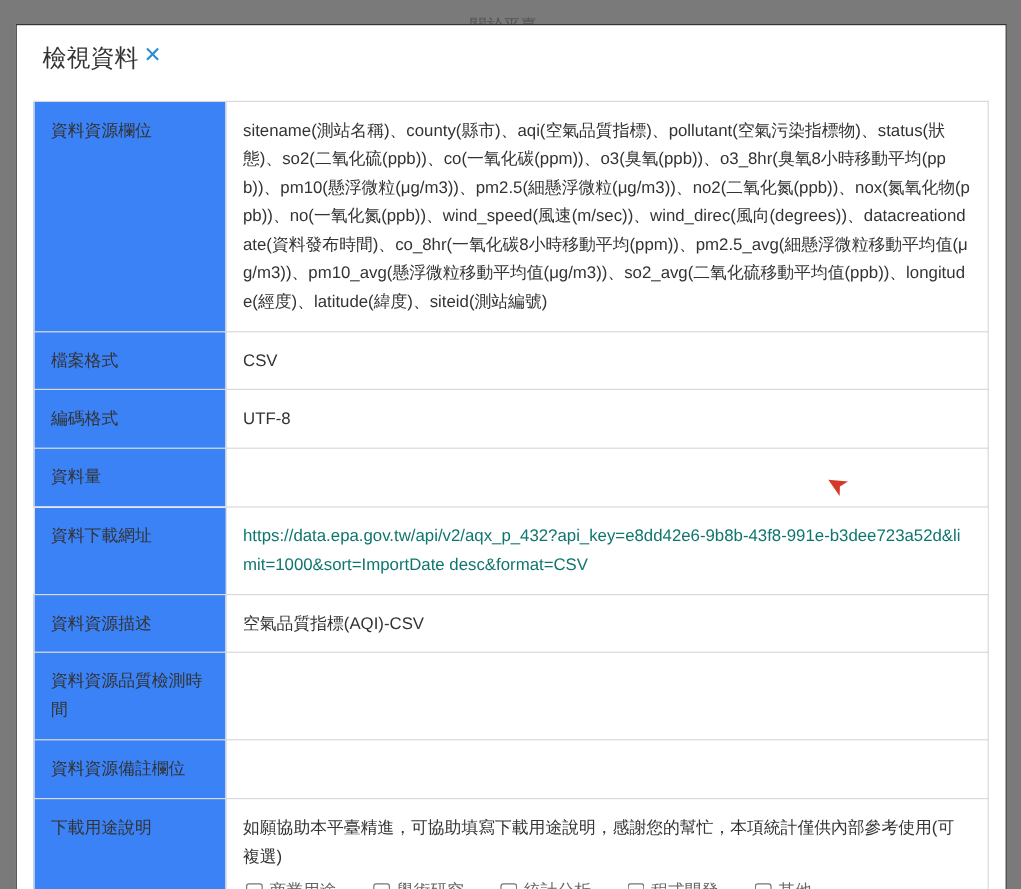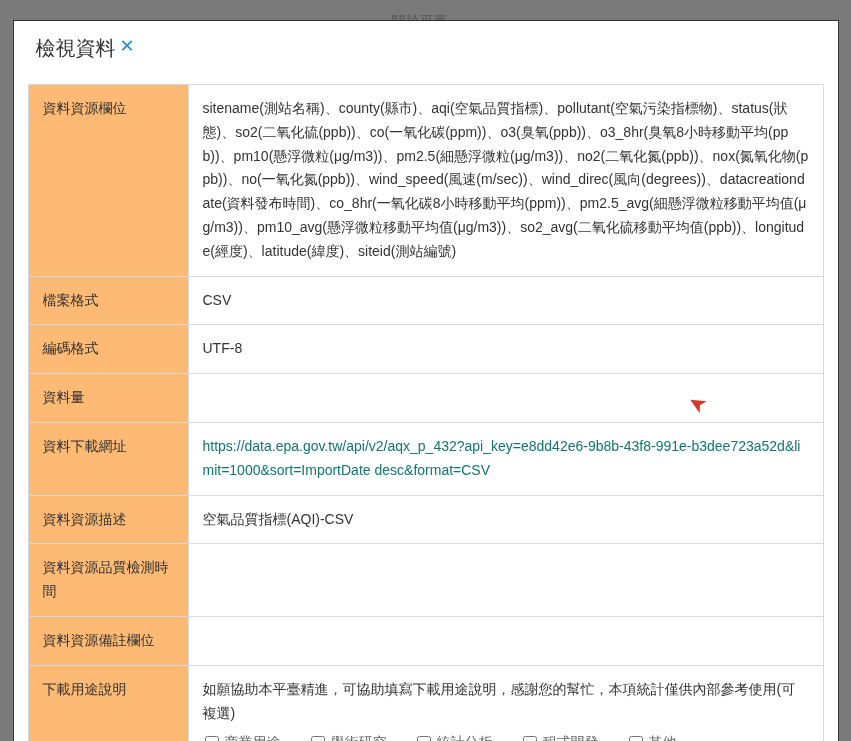--- a/index.html
+++ b/index.html
@@ -53,21 +53,21 @@
     border-collapse: collapse;
     border: 1px solid #d7d9db;
   }
   .data-table td {
     border: 1px solid #d7d9db;
     padding: 12px 14px;
     vertical-align: top;
     line-height: 1.7;
   }
   .data-table td.label {
-    background: #fdba74;
+    background: #3b82f6;
     width: 160px;
     color: #333;
     font-weight: 500;
   }
   .data-table td.value {
     background: #fff;
     color: #333;
     word-break: break-all;
   }
   .link {

